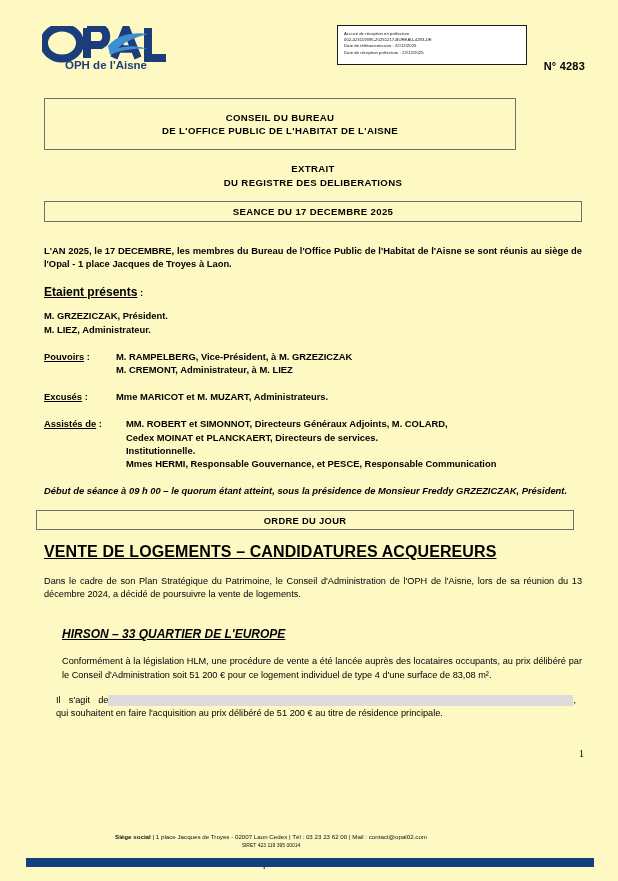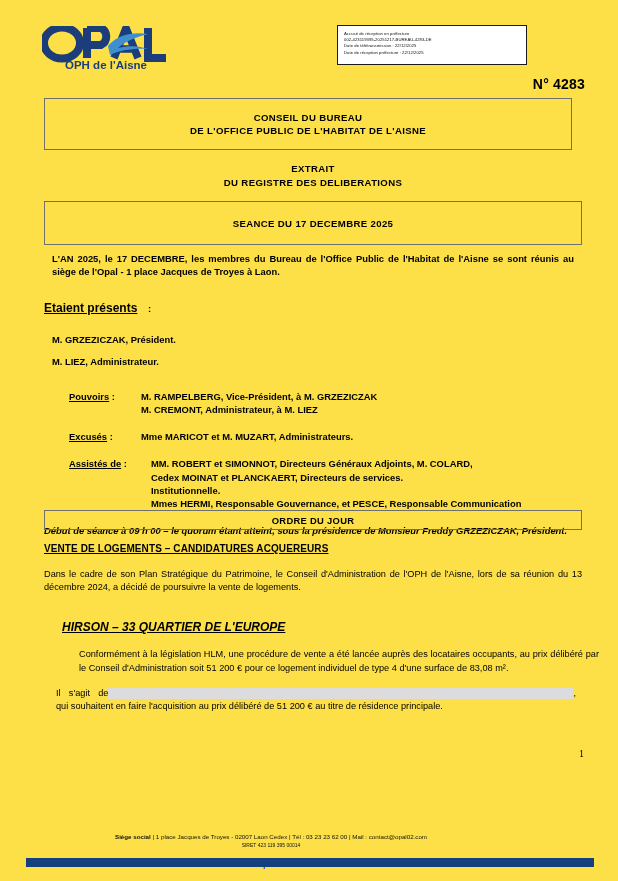--- a/index.html
+++ b/index.html
@@ -8,21 +8,21 @@
     background: #ffffff;
   }
   body {
     font-family: "Liberation Sans", sans-serif;
     color: #000000;
   }
   #page {
     position: relative;
     width: 618px;
     height: 881px;
-    background: #fde047;
+    background: #fef9c3;
     overflow: hidden;
     box-sizing: border-box;
   }
   
   .header {
     position: absolute;
     left: 0; top: 0; width: 618px; height: 78px;
   }
   .logo {
     position: absolute;
@@ -44,31 +44,31 @@
     font-size: 4.2px;
     line-height: 6.2px;
     letter-spacing: 0.05px;
     color: #111;
     white-space: nowrap;
     font-family: "Liberation Sans", sans-serif;
   }
 
   .docnum {
     position: absolute;
-    right: 33px; top: 76px;
-    font-size: 14px;
+    right: 33px; top: 60px;
+    font-size: 11px;
     font-weight: bold;
     letter-spacing: 0.2px;
   }
 
   
   .titlebox {
     position: absolute;
     left: 44px; top: 98px;
-    width: 528px; height: 52px;
+    width: 472px; height: 52px;
     border: 1px solid #6f6f6f;
     box-sizing: border-box;
     display: flex;
     align-items: center;
     justify-content: center;
     flex-direction: column;
   }
   .titlebox .ln {
     font-size: 9.6px;
     font-weight: bold;
@@ -86,21 +86,21 @@
   .extrait .ln {
     font-size: 9.6px;
     font-weight: bold;
     letter-spacing: 0.35px;
     line-height: 13.5px;
   }
 
   .seancebox {
     position: absolute;
     left: 44px; top: 201px;
-    width: 538px; height: 44px;
+    width: 538px; height: 21px;
     border: 1px solid #6f6f6f;
     box-sizing: border-box;
     display: flex;
     align-items: center;
     justify-content: center;
   }
   .seancebox .ln {
     font-size: 9.6px;
     font-weight: bold;
     letter-spacing: 0.35px;
@@ -108,38 +108,37 @@
 
   
   .body {
     position: absolute;
     left: 44px; top: 244px;
     width: 538px;
   }
   .p {
     font-size: 9.4px;
     line-height: 13.2px;
-    margin: 8px;
+    margin: 0;
   }
   .b { font-weight: bold; }
   .just { text-align: justify; }
   .u-head {
     font-size: 12px;
     font-weight: bold;
     text-decoration: underline;
     line-height: 13.2px;
   }
   .gap9 { height: 9px; }
   .gap12 { height: 12px; }
   .gap14 { height: 14px; }
 
   .row {
     display: flex;
     align-items: flex-start;
-    margin-left: 25px;
   }
   .row .lbl {
     flex: 0 0 auto;
     width: 72px;
     font-size: 9.4px;
     font-weight: bold;
     line-height: 13.2px;
   }
   .row .lbl u { text-decoration: underline; }
   .row .val {
@@ -154,60 +153,60 @@
   .ital {
     font-style: italic;
     font-weight: bold;
     font-size: 9.4px;
     line-height: 13.4px;
     text-align: justify;
   }
 
   .odjbox {
     position: absolute;
-    left: 44px; top: 510px;
+    left: 36px; top: 510px;
     width: 538px; height: 20px;
     border: 1px solid #6f6f6f;
     box-sizing: border-box;
     display: flex;
     align-items: center;
     justify-content: center;
   }
   .odjbox .ln {
     font-size: 9.4px;
     font-weight: bold;
     letter-spacing: 0.3px;
   }
 
   .lower {
     position: absolute;
     left: 44px; top: 543px;
     width: 538px;
   }
   .sect-title {
-    font-size: 10px;
+    font-size: 16px;
     font-weight: bold;
     text-decoration: underline;
     letter-spacing: 0.1px;
   }
   .para {
     font-size: 9.2px;
     line-height: 13.2px;
     text-align: justify;
     margin: 0;
   }
   .sub-title {
     font-size: 12px;
     font-weight: bold;
     font-style: italic;
     text-decoration: underline;
     margin-left: 18px;
   }
   .indent {
-    margin-left: 35px;
+    margin-left: 18px;
     width: 520px;
   }
   .indent2 {
     margin-left: 12px;
     width: 520px;
   }
   .redact {
     display: inline-block;
     background: #dcdcdc;
     vertical-align: middle;

